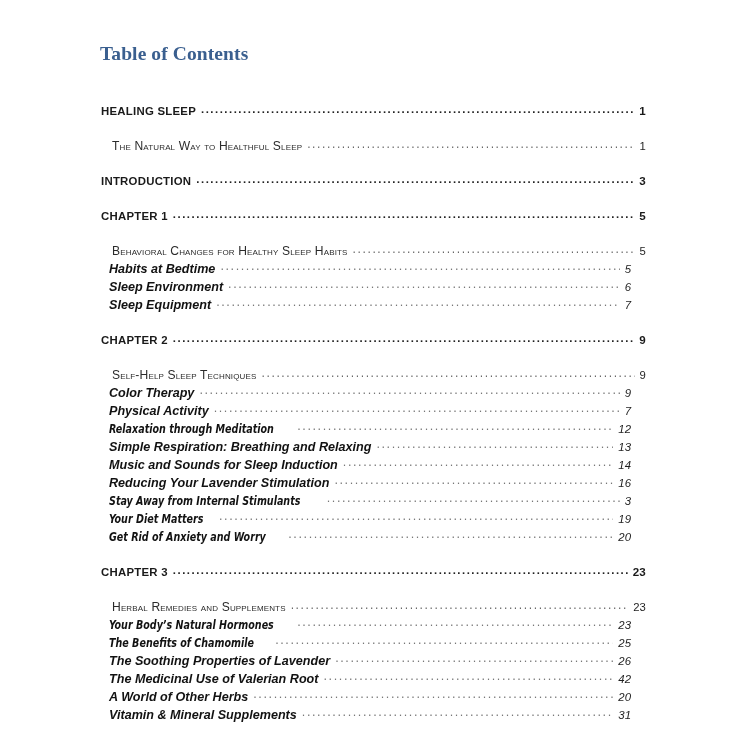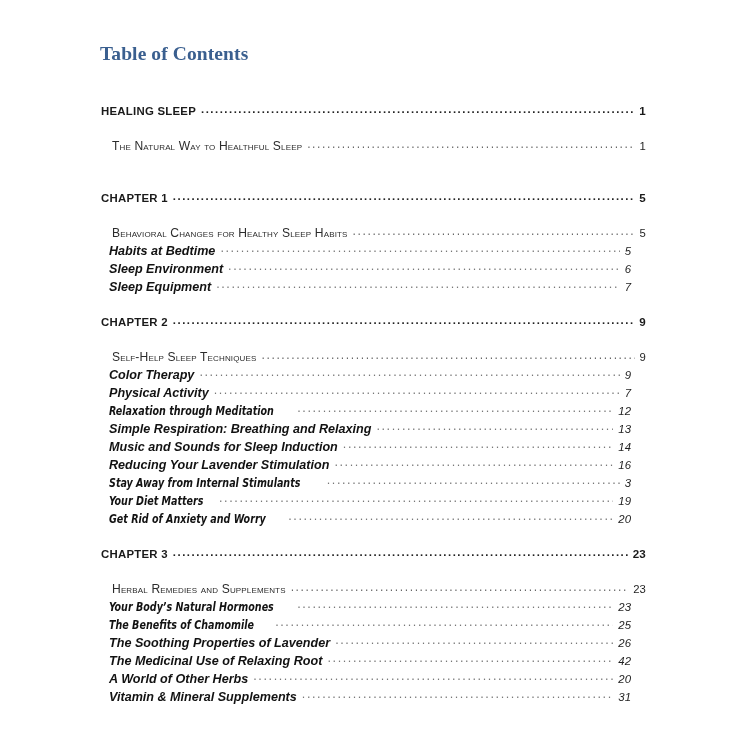--- a/index.html
+++ b/index.html
@@ -172,20 +172,25 @@
         <span class="leader"></span>
         <span class="pageno">1</span>
       </div>
       <div class="gap-lg"></div>
       <div class="entry lvl2">
         <span class="label">The Natural Way to Healthful Sleep</span>
         <span class="leader"></span>
         <span class="pageno">1</span>
       </div>
       <div class="gap-lg"></div>
+      <div class="entry lvl1">
+        <span class="label">INTRODUCTION</span>
+        <span class="leader"></span>
+        <span class="pageno">3</span>
+      </div>
       <div class="gap-lg"></div>
       <div class="entry lvl1">
         <span class="label">CHAPTER 1</span>
         <span class="leader"></span>
         <span class="pageno">5</span>
       </div>
       <div class="gap-lg"></div>
       <div class="entry lvl2">
         <span class="label">Behavioral Changes for Healthy Sleep Habits</span>
         <span class="leader"></span>
@@ -284,21 +289,21 @@
         <span class="label">The Benefits of Chamomile</span>
         <span class="leader"></span>
         <span class="pageno">25</span>
       </div>
       <div class="entry lvl3">
         <span class="label">The Soothing Properties of Lavender</span>
         <span class="leader"></span>
         <span class="pageno">26</span>
       </div>
       <div class="entry lvl3">
-        <span class="label">The Medicinal Use of Relaxing Root</span>
+        <span class="label">The Medicinal Use of Valerian Root</span>
         <span class="leader"></span>
         <span class="pageno">42</span>
       </div>
       <div class="entry lvl3">
         <span class="label">A World of Other Herbs</span>
         <span class="leader"></span>
         <span class="pageno">20</span>
       </div>
       <div class="entry lvl3">
         <span class="label">Vitamin &amp; Mineral Supplements</span>

